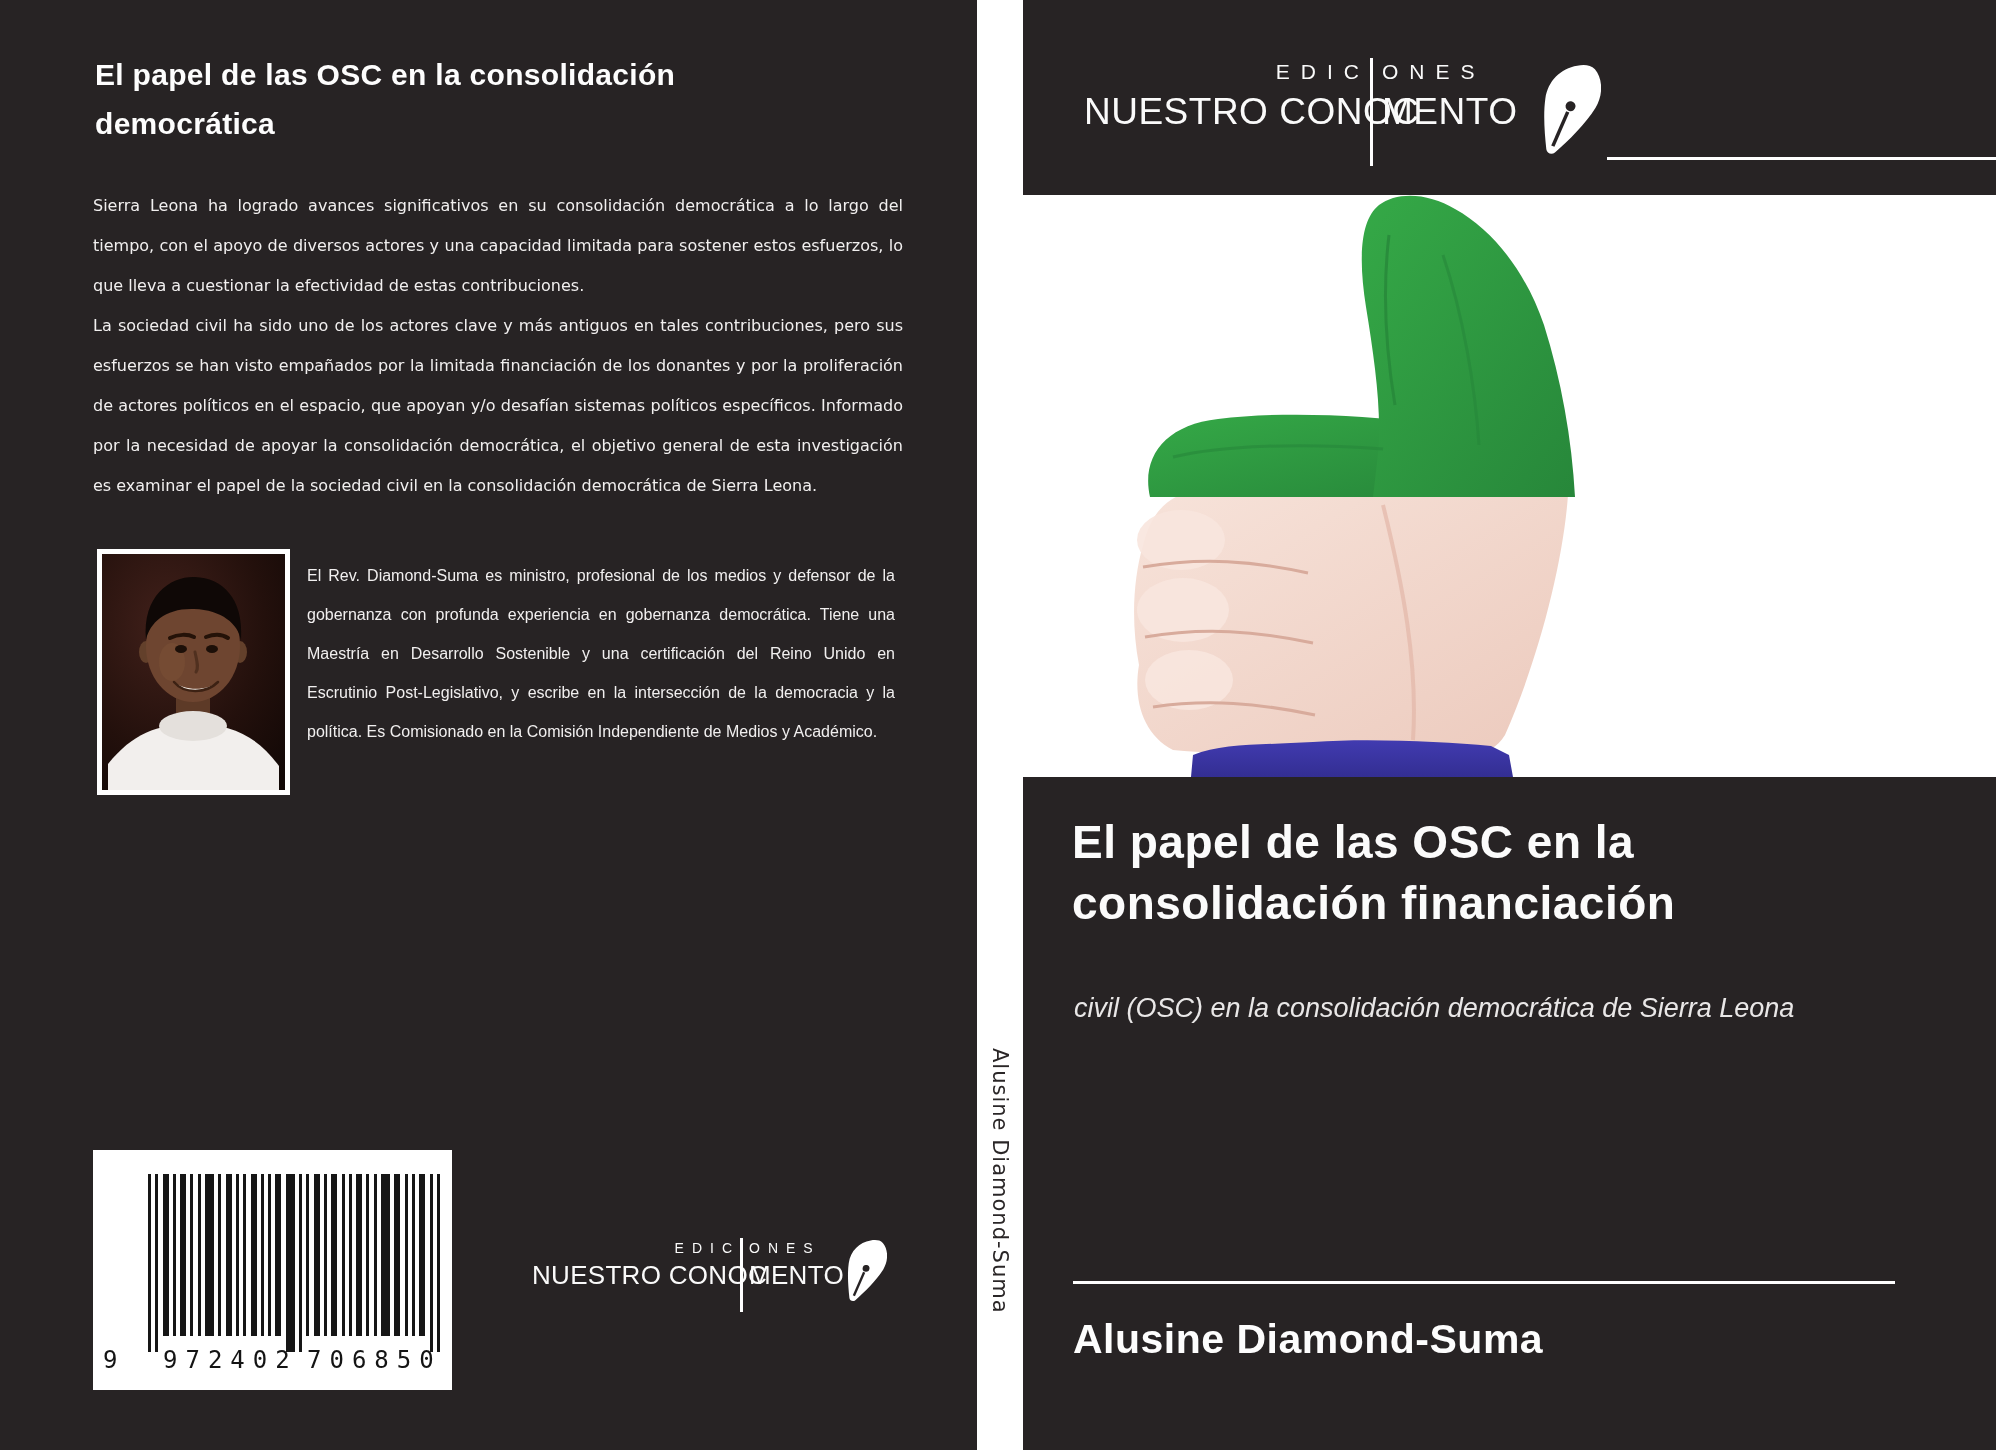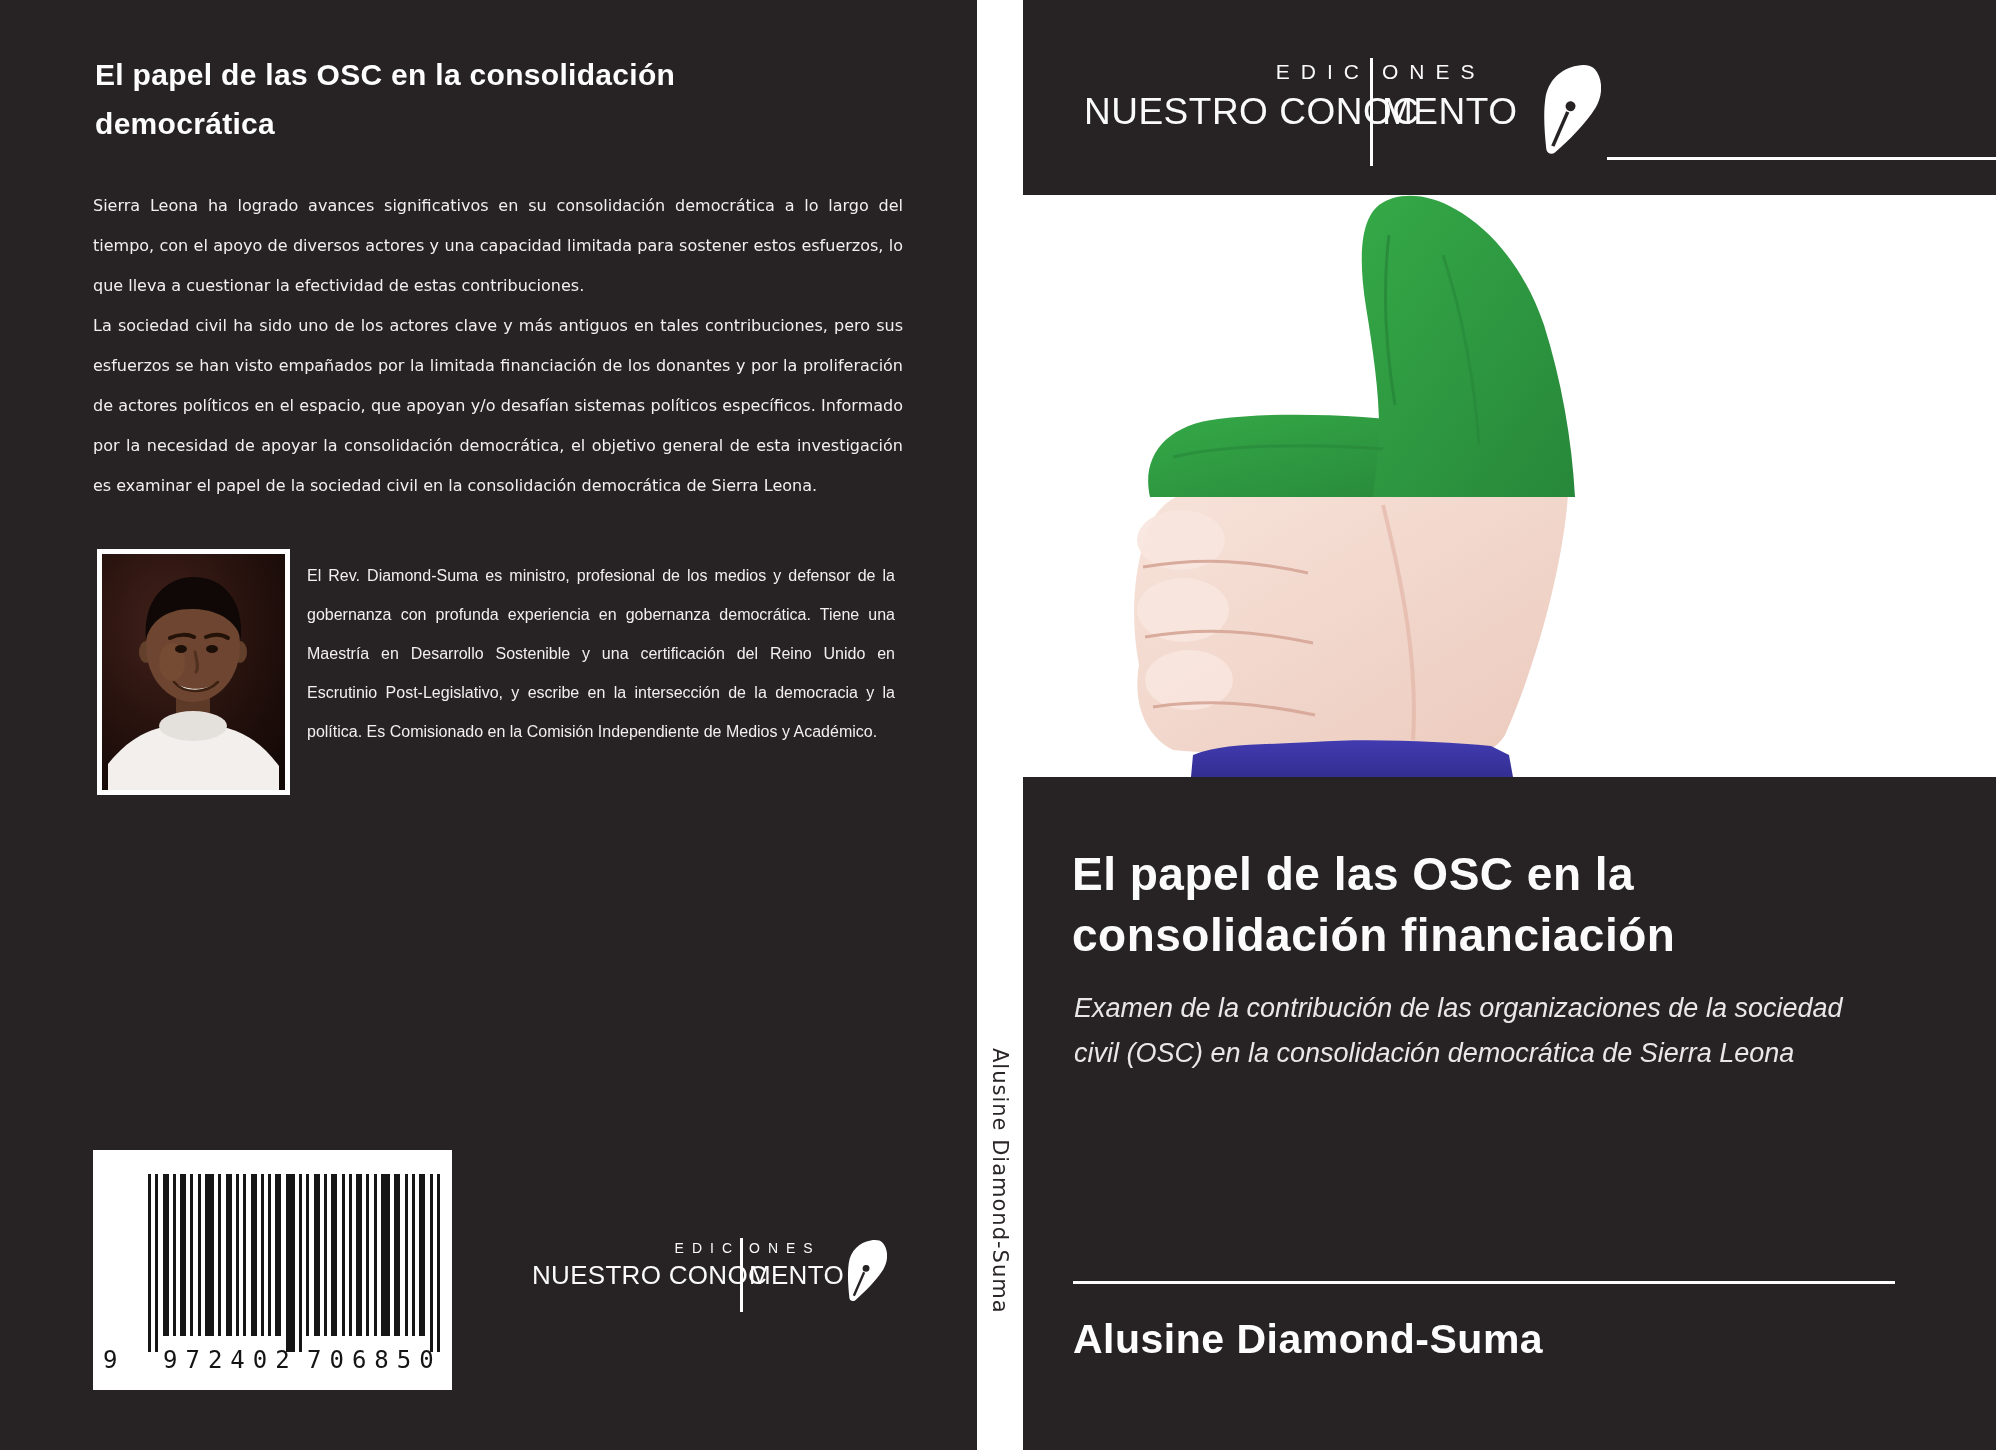--- a/index.html
+++ b/index.html
@@ -60,21 +60,21 @@
   
   .spine{position:absolute;left:977px;top:0;width:46px;height:1450px;background:#ffffff}
   .spine-text{position:absolute;top:1048px;left:50%;transform:translateX(-50%);
               writing-mode:vertical-rl;font-family:"DejaVu Sans",sans-serif;
               font-size:21px;color:#2a2627;letter-spacing:1px;white-space:nowrap}
 
   
   .front{position:absolute;left:1023px;top:0;width:973px;height:1450px;background:var(--cover-bg)}
   .edge-sliver{position:absolute;left:1996px;top:0;width:4px;height:1450px;background:#ffffff}
   .front-image{position:absolute;left:0;top:195px;width:973px;height:582px;background:#ffffff}
-  .front-title{position:absolute;left:49px;top:844px;font-size:46px;font-weight:bold;
+  .front-title{position:absolute;left:49px;top:812px;font-size:46px;font-weight:bold;
                color:#fbfbfb;line-height:61px;letter-spacing:.5px}
   .front-sub{position:absolute;left:51px;top:986px;font-size:27px;font-style:italic;
              color:#e9e7e7;line-height:45px}
   .front-rule{position:absolute;left:50px;top:1281px;width:822px;height:3px;background:#fdfdfd}
   .front-author{position:absolute;left:50px;top:1316px;font-size:41px;font-weight:bold;
                 color:#fdfdfd;letter-spacing:.5px}
 </style>
 </head>
 <body>
 
@@ -247,21 +247,20 @@
         <path d="M168,582 L170,560 C200,548 240,550 290,547 C350,543 420,547 468,551 L486,560 L490,582 Z" fill="url(#blueG)"></path>
       </svg>
     </div>
 
     <div class="front-title">
       <div>El papel de las OSC en la</div>
       <div>consolidación financiación</div>
     </div>
 
     <div class="front-sub">
-      <div>Examen de la contribución de las organizaciones de la sociedad</div>
       <div>civil (OSC) en la consolidación democrática de Sierra Leona</div>
     </div>
 
     <div class="front-rule"></div>
     <div class="front-author">Alusine Diamond-Suma</div>
   </div>
 
   <div class="edge-sliver"></div>
 </div>
 

